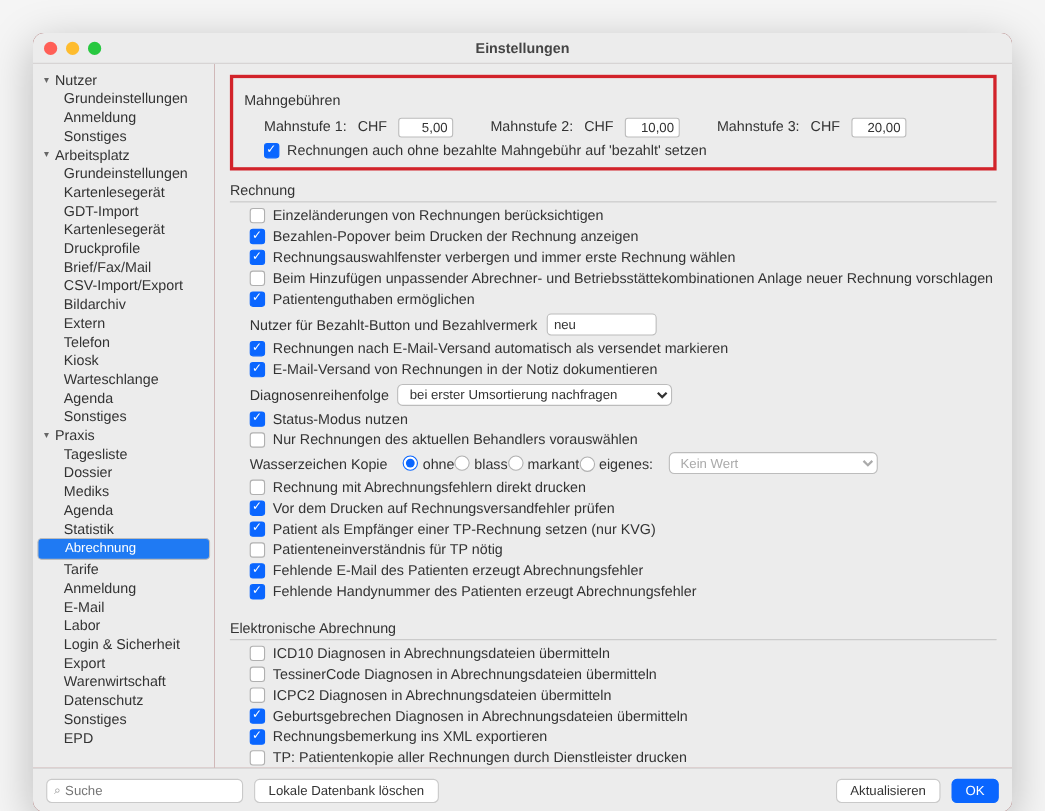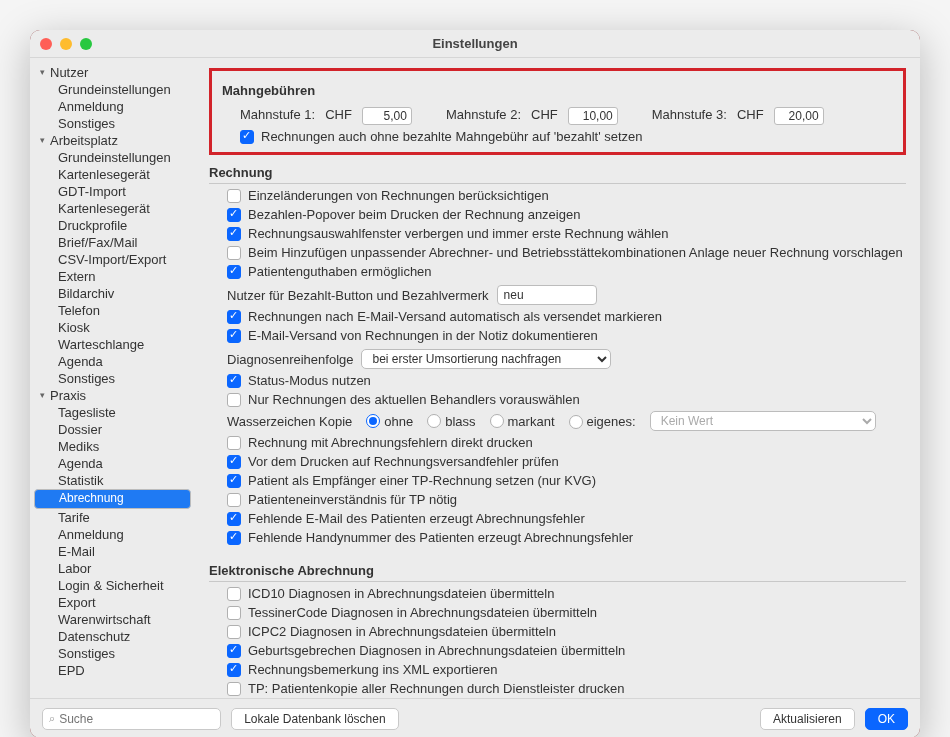--- a/index.html
+++ b/index.html
@@ -12,21 +12,21 @@
 .title{position:absolute;left:0;right:0;text-align:center;font-weight:600;font-size:13px;color:#444}
 .body{display:flex;height:640px}
 .sidebar{width:165px;background:#ececec;overflow-y:auto;padding:6px 0 0 0}
 .tree{list-style:none}
 .tree li{line-height:17px;white-space:nowrap}
 .group{padding:0 0 0 10px;display:flex;align-items:center;cursor:default}
 .chev{width:10px;font-size:9px;color:#666}
 .tree .item{padding:0 0 0 28px;cursor:default}
 .tree .item.sel{background:#1f7af3;color:#fff;border-radius:4px;margin:0 4px;padding-left:24px}
 .main{flex:1;background:#ececec;padding:10px 14px 0 14px;overflow-y:auto}
-.section-title{font-weight:700;border-bottom:1px solid #c8c8c8;padding:4px 0 3px 0;margin-top:6px}
+.section-title{font-weight:400;border-bottom:1px solid #c8c8c8;padding:4px 0 3px 0;margin-top:6px}
 .redbox{border:3px solid #d2232a;padding:6px 10px 8px 10px;margin-bottom:6px}
 .redbox .section-title{border:none;padding-top:0}
 .row{display:flex;align-items:flex-start;gap:10px;margin:6px 0 0 18px;flex-wrap:wrap}
 .lbl{}
 .numin{width:50px;height:18px;border:1px solid #bcbcbc;border-radius:3px;text-align:right;padding:0 4px;background:#fff;font-size:12px}
 .ck-row{display:flex;align-items:flex-start;gap:7px;margin:4px 0 0 18px}
 .ck{appearance:none;width:14px;height:14px;border:1px solid #b0b0b0;border-radius:3px;background:#fff;flex-shrink:0;margin-top:1px;position:relative}
 .ck:checked{background:#0a66ff;border-color:#0a66ff}
 .ck:checked::after{content:"✓";color:#fff;font-size:11px;position:absolute;top:-2px;left:1px}
 .inline-label{display:flex;align-items:center;gap:8px;margin:6px 0 0 18px}
@@ -74,22 +74,22 @@
               <span>Arbeitsplatz</span>
             </div>
           </li>
           <li class="item">Grundeinstellungen</li>
           <li class="item">Kartenlesegerät</li>
           <li class="item">GDT-Import</li>
           <li class="item">Kartenlesegerät</li>
           <li class="item">Druckprofile</li>
           <li class="item">Brief/Fax/Mail</li>
           <li class="item">CSV-Import/Export</li>
+          <li class="item">Bildarchiv</li>
           <li class="item">Extern</li>
-          <li class="item">Bildarchiv</li>
           <li class="item">Telefon</li>
           <li class="item">Kiosk</li>
           <li class="item">Warteschlange</li>
           <li class="item">Agenda</li>
           <li class="item">Sonstiges</li>
           <li>
             <div class="group">
               <span class="chev">▾</span>
               <span>Praxis</span>
             </div>
@@ -189,39 +189,39 @@
             <span>Status-Modus nutzen</span>
           </div>
           <div class="ck-row">
             <input type="checkbox" class="ck" style="">
             <span>Nur Rechnungen des aktuellen Behandlers vorauswählen</span>
           </div>
         </div>
 
       <div class="radiorow">
         <span>Wasserzeichen Kopie</span>
-        <span id="wz-radios" style="display:flex;gap:14px;align-items:center">
+        <span id="wz-radios" style="display:flex;align-items:center">
             <label style="display: flex; align-items: center; gap: 4px;">
               <input type="radio" name="wz" class="radio" checked="" style="">
               <span>ohne</span>
             </label>
             <label style="display: flex; align-items: center; gap: 4px;">
               <input type="radio" name="wz" class="radio" style="">
               <span>blass</span>
             </label>
             <label style="display: flex; align-items: center; gap: 4px;">
               <input type="radio" name="wz" class="radio" style="">
               <span>markant</span>
             </label>
             <label style="display: flex; align-items: flex-end; gap: 4px;">
               <input type="radio" name="wz" class="radio" style="">
               <span>eigenes:</span>
             </label>
           </span>
-        <select class="sel" style="width:226px;color:#aaa">
+        <select class="sel" style="width:190px;color:#aaa">
           <option>Kein Wert</option>
         </select>
       </div>
 
       <div id="rechnung-ck4">
           <div class="ck-row">
             <input type="checkbox" class="ck" style="">
             <span>Rechnung mit Abrechnungsfehlern direkt drucken</span>
           </div>
           <div class="ck-row">

